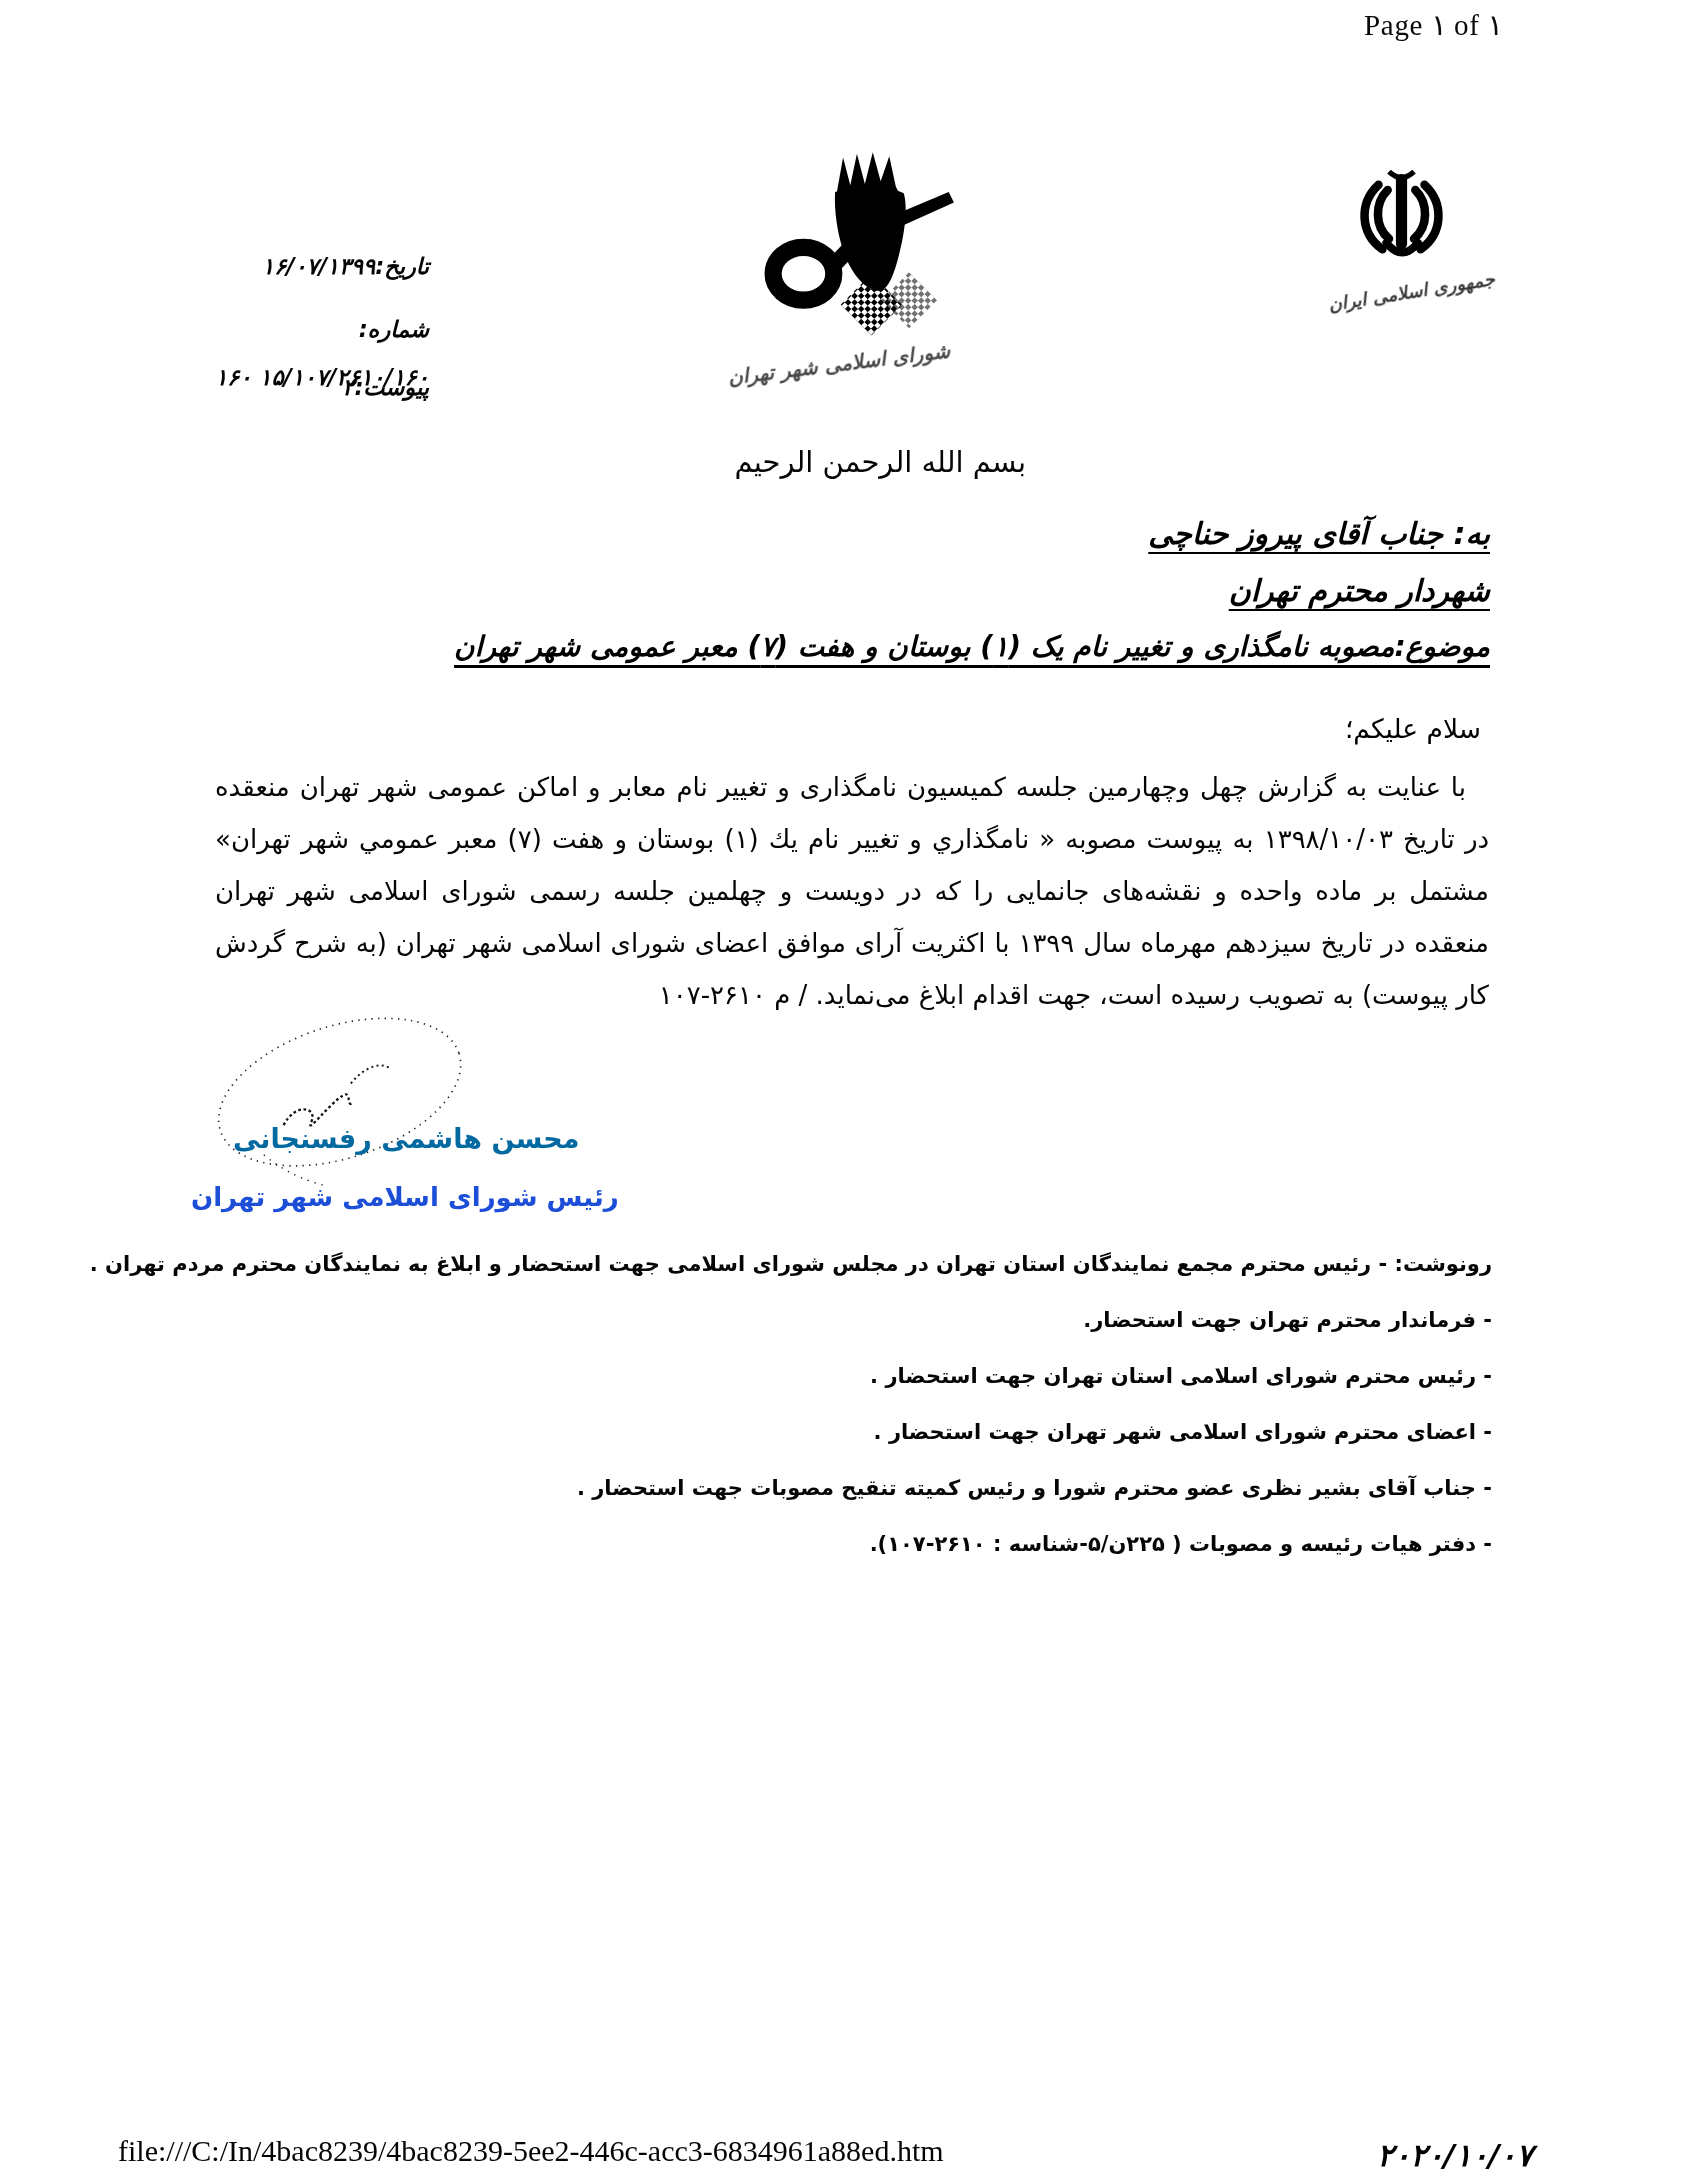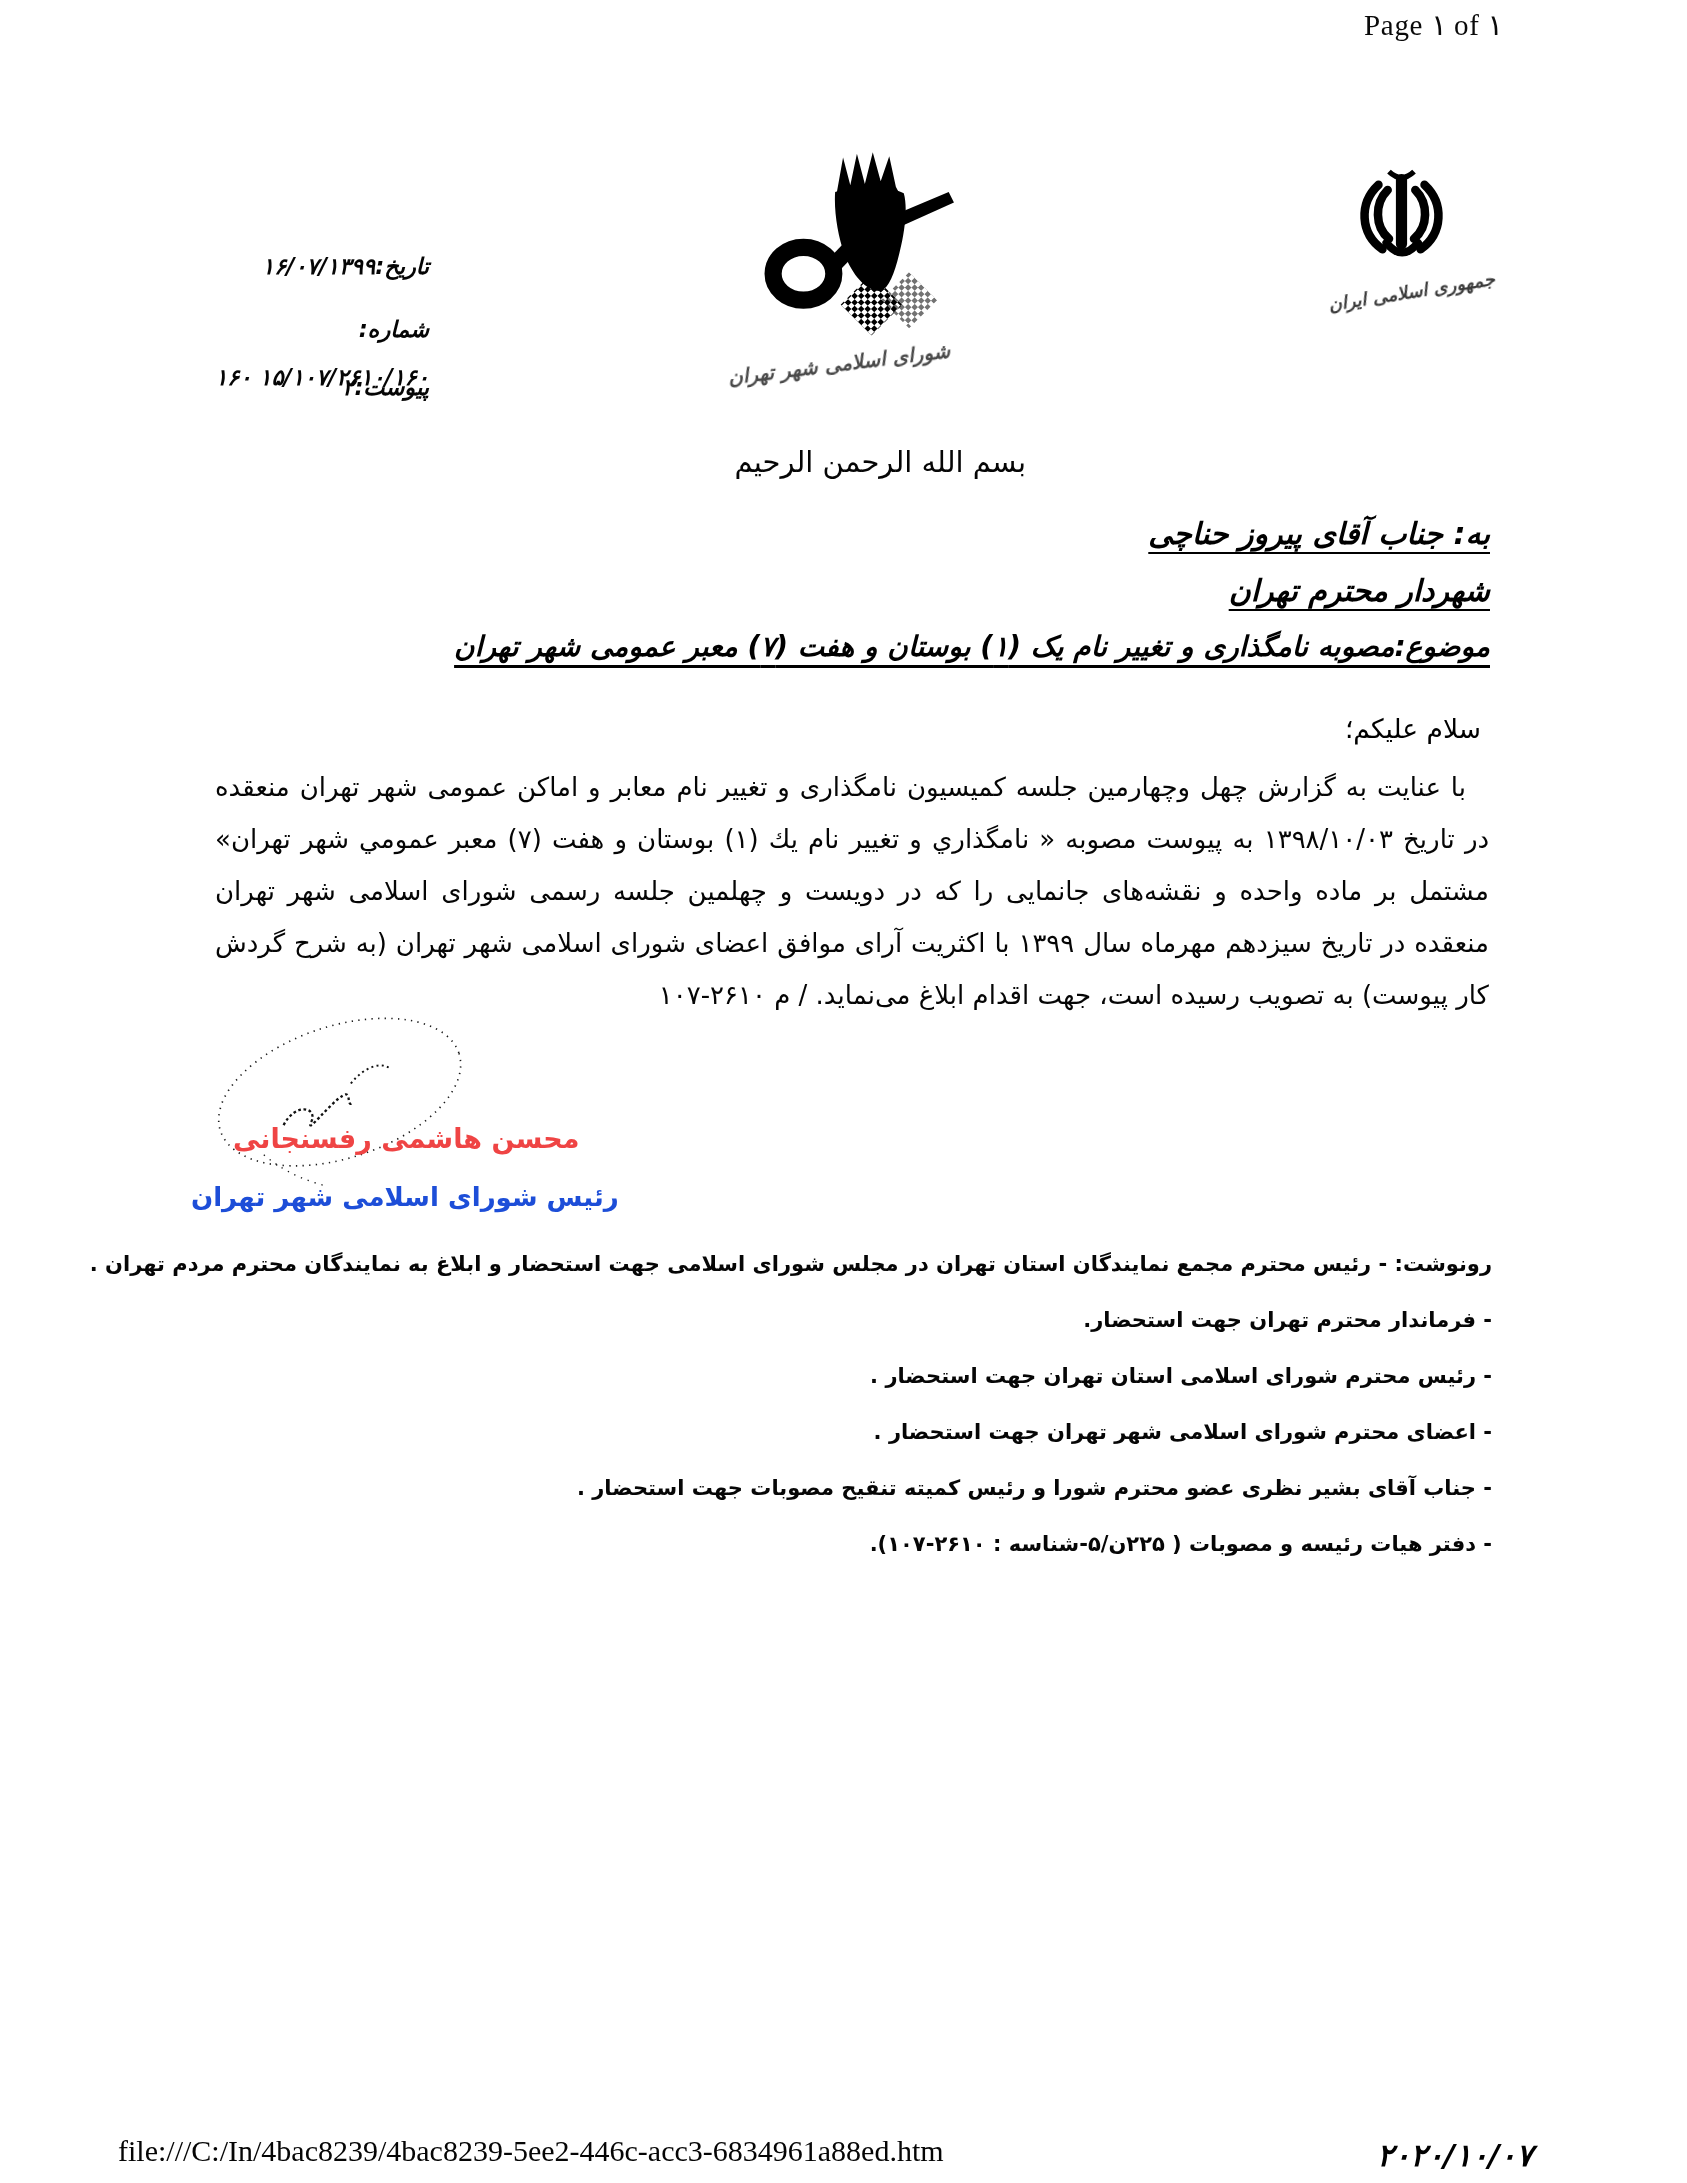--- a/index.html
+++ b/index.html
@@ -63,21 +63,21 @@
   .salutation{top:713px;right:206px;font-size:26.5px;direction:rtl;}
   .body-text{
     top:761px;right:198px;width:1274px;
     font-size:26px;line-height:52px;
     direction:rtl;text-align:justify;text-align-last:right;text-indent:23px;
     color:#050505;margin:0;
   }
   .sig-scribble{top:1003px;left:184px;width:318px;height:198px;}
   .sig-name{
     top:1123px;left:233px;font-size:27px;font-weight:bold;direction:rtl;white-space:nowrap;
-    color:#ef4444;
+    color:#0369a1;
   }
   .sig-title{
     top:1182px;left:191px;font-size:26px;font-weight:bold;direction:rtl;white-space:nowrap;
     color:#1d4ed8;
   }
   .cc-list{
     top:1236px;right:195px;width:1059px;
     list-style:none;margin:0;padding:0;direction:rtl;text-align:right;
   }
   .cc-line{

